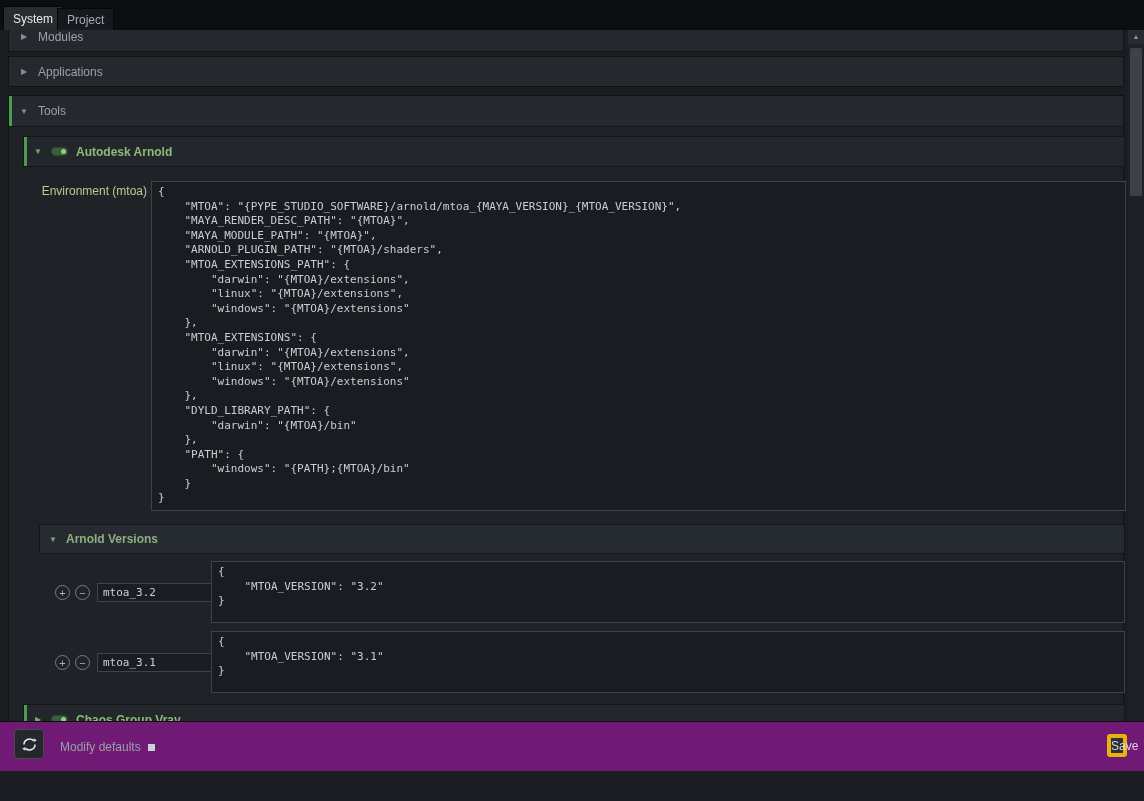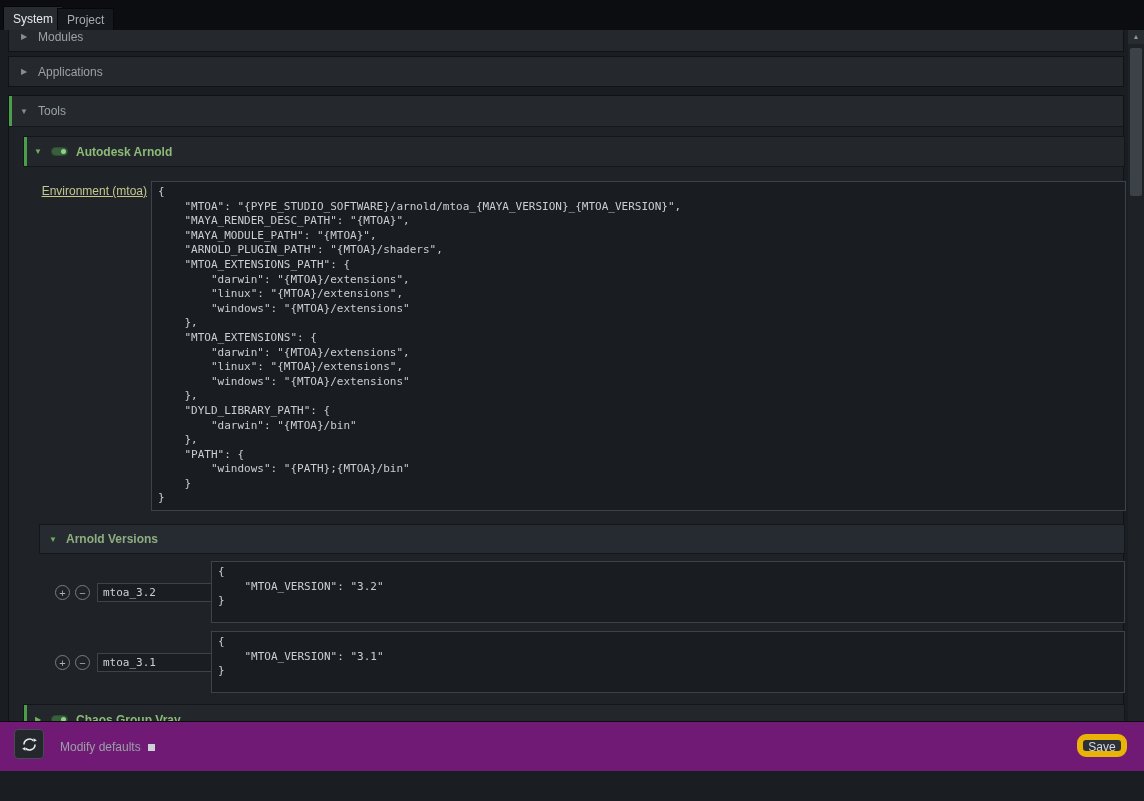--- a/index.html
+++ b/index.html
@@ -29,21 +29,21 @@
   .tools-header { position:relative; height:31px; background:#25292e; display:flex; align-items:center; padding:0 10px; gap:9px; border-bottom:1px solid #14171b; cursor:pointer; }
   .edge { position:absolute; left:0; top:0; width:3px; height:100%; background:#4a9e4a; }
 
   .group-header { position:relative; height:31px; background:#23272c; border:1px solid #13161a; display:flex; align-items:center; padding:0 9px; gap:8px; cursor:pointer; }
   .group-title { font-size:12px; font-weight:bold; color:#8cbb77; }
   .toggle { position:relative; width:17px; height:9px; border-radius:5px; background:#39603c; border:1px solid #2a4a2e; cursor:pointer; flex:0 0 auto; }
   .toggle::after { content:""; position:absolute; right:1px; top:1px; width:5px; height:5px; border-radius:50%; background:#8fcf8a; }
 
   .arnold { position:absolute; left:14px; top:40px; width:1102px; height:376px; }
   .arnold-header { position:absolute; left:0; top:0; width:100%; }
-  .env-label { position:absolute; left:0; top:48px; width:124px; text-align:right; font-size:12px; color:#c3c88e;text-decoration:underline; }
+  .env-label { position:absolute; left:0; top:48px; width:124px; text-align:right; font-size:12px; color:#c3c88e; }
   .env-area { position:absolute; left:128px; top:45px; width:975px; height:330px; }
 
   textarea { background:#191d21; border:1px solid #3c434b; color:#c9ced3; font-family:"DejaVu Sans Mono", monospace; font-size:11px; line-height:14.6px; padding:3px 6px; resize:none; outline:none; white-space:pre; overflow:hidden; }
 
   .versions { position:absolute; left:30px; top:428px; width:1086px; height:170px; }
   .versions-header { position:relative; height:30px; background:#262b31; border:1px solid #13161a; display:flex; align-items:center; padding:0 8px; gap:8px; cursor:pointer; }
   .versions-title { font-size:12px; font-weight:bold; color:#8fae80; }
   .vrow { position:absolute; left:0; width:1086px; height:62px; }
   .vrow-0 { top:37px; } .vrow-1 { top:107px; }
   button { font-family:inherit; }
@@ -60,21 +60,21 @@
   .scrollbar { position:absolute; left:1128px; top:30px; width:16px; height:721px; background:#1e2226; }
   .sb-btn { position:absolute; left:0; width:16px; height:14px; background:#272c31; color:#8d949b; font-size:7px; line-height:14px; text-align:center; border:none; padding:0; cursor:pointer; }
   .sb-up { top:0; } .sb-down { bottom:0; }
   .sb-thumb { position:absolute; left:2px; top:18px; width:12px; height:148px; background:#3b4248; border-radius:2px; cursor:pointer; }
 
   
   .footer { position:absolute; left:0; top:721px; width:1144px; height:50px; background:#701a75; border-top:1px solid #0a0c0e; }
   .refresh-btn { position:absolute; left:14px; top:7px; width:30px; height:30px; background:#24282c; border:1px solid #454c53; border-radius:4px; display:flex; align-items:center; justify-content:center; cursor:pointer; }
   .modify-label { position:absolute; left:60px; top:0; height:50px; line-height:50px; font-size:12px; color:#9aa0a6; }
   .modify-box { position:absolute; left:148px; top:22px; width:7px; height:7px; background:#ccd1d6; cursor:pointer; }
-  .save-btn { position:absolute; right:17px; top:12px; width:50px; height:23px; background:#2c3137; border:6px solid #eab308; border-radius:9px; color:#d6dade; font-size:12px; cursor:pointer; }
+  .save-btn { position:absolute; right:17px; top:12px; width:20px; height:23px; background:#2c3137; border:4px solid #eab308; border-radius:3px; color:#d6dade; font-size:12px; cursor:pointer; }
 </style>
 </head>
 <body>
 
 <div class="screen">
 
   <div class="tabbar">
     <div class="tab tab-system active">
       <span>System</span>
     </div>

